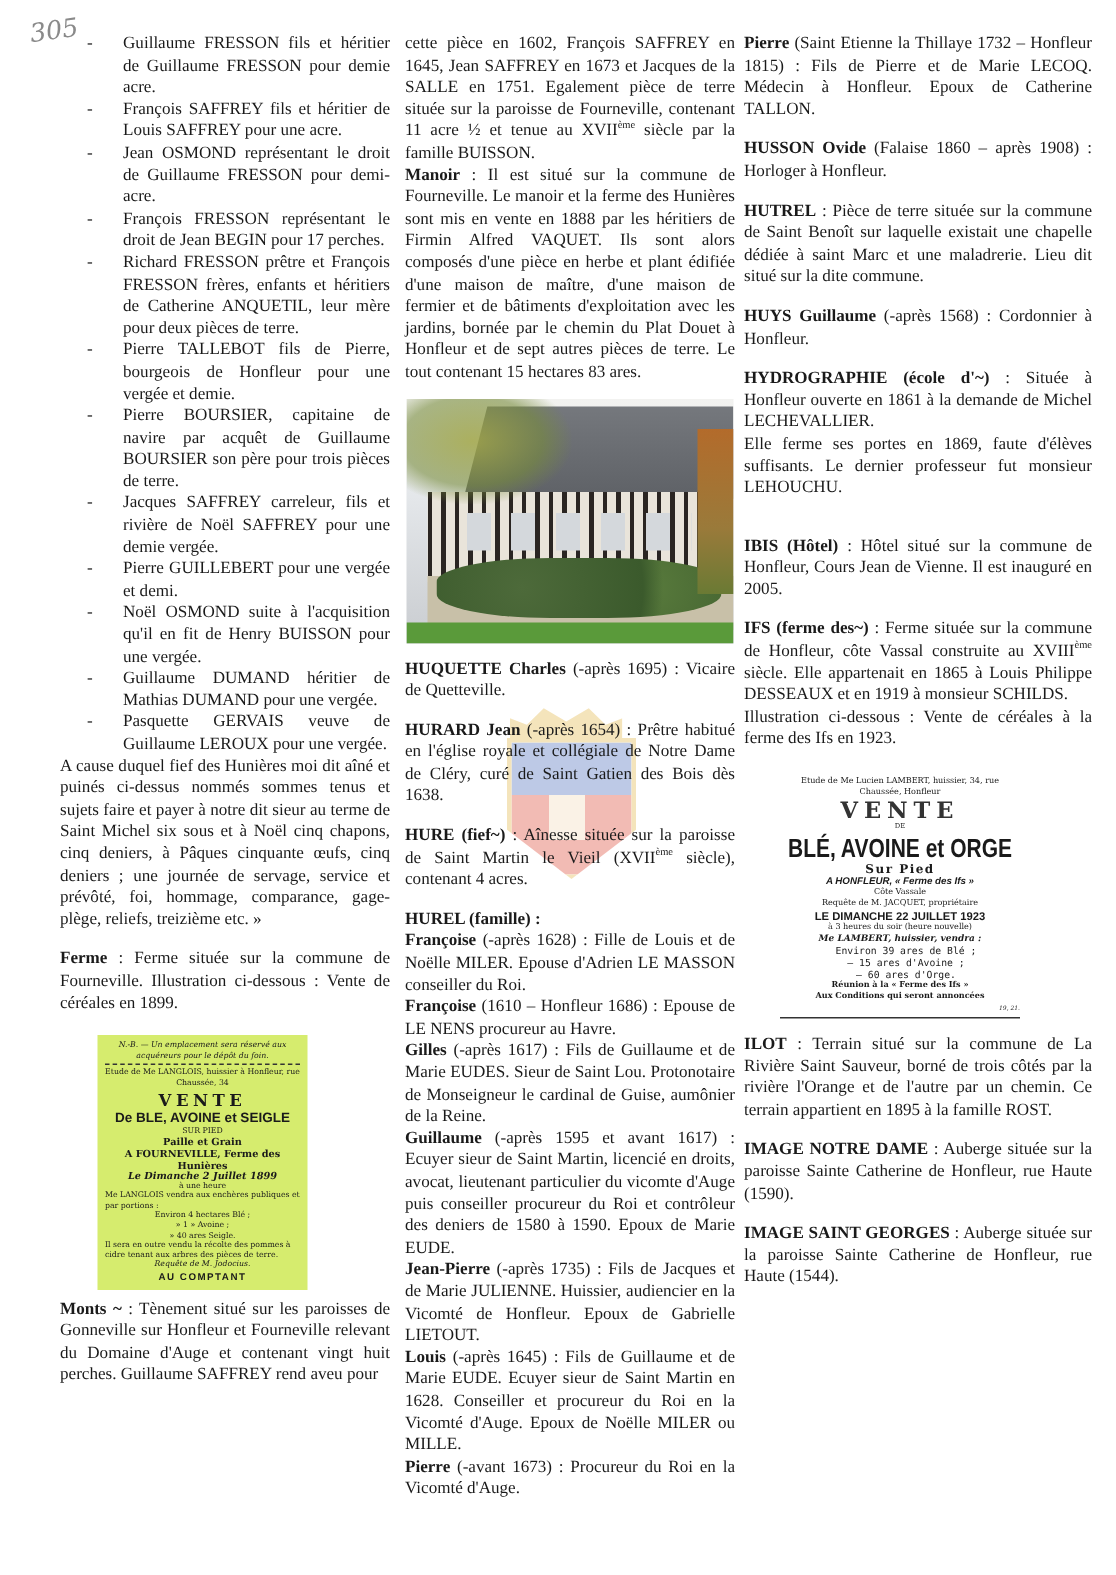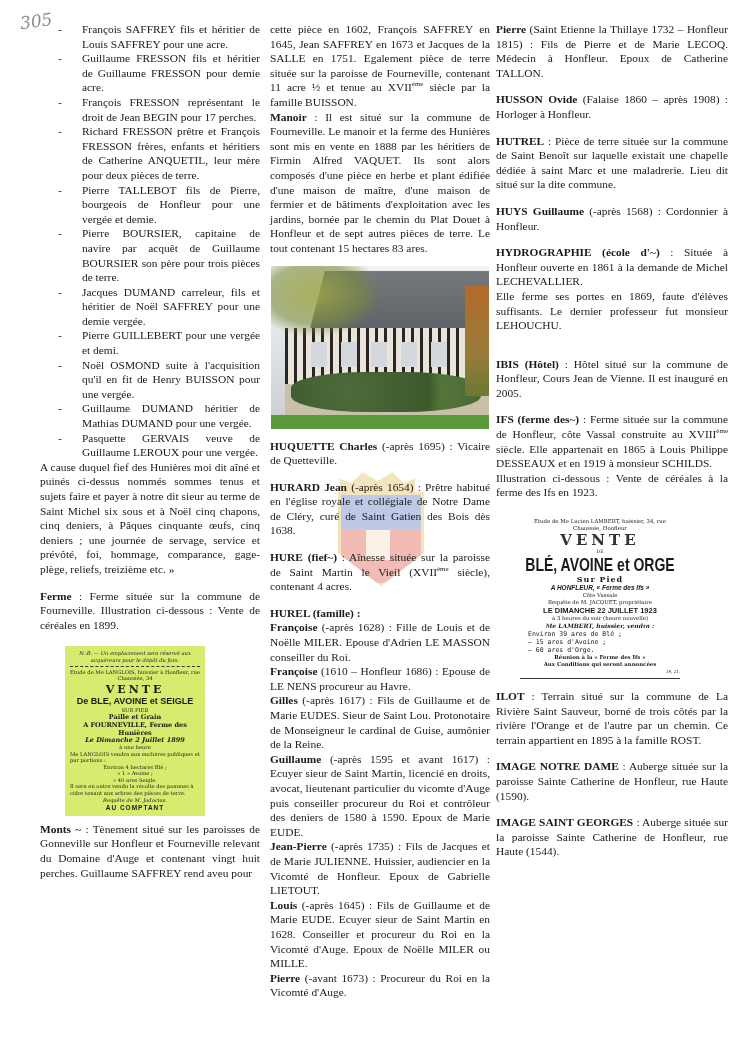--- a/index.html
+++ b/index.html
@@ -51,21 +51,21 @@
   .poster1 .comptant { font-family: "Liberation Sans", sans-serif; font-weight: bold; font-size: 6.5px; letter-spacing: 1px; margin-top: 2px; }
 
   .poster2 { width: 160px; margin: 18px 0 10px 24px; font-family: "DejaVu Serif", serif; font-size: 5.4px;
     line-height: 7px; text-align: center; color: #1a1a1a; }
   .poster2 .vente { font-size: 15px; line-height: 16px; letter-spacing: 4px; font-weight: bold; color: #333; }
   .poster2 .de { font-size: 4.5px; }
   .poster2 .big { font-family: "Liberation Sans", sans-serif; font-weight: bold; font-size: 14px; line-height: 16px; transform: scaleY(1.25); margin: 2px 0; }
   .poster2 .sp { font-weight: bold; font-size: 8px; line-height: 9px; letter-spacing: 1px; }
   .poster2 .it { font-style: italic; font-weight: bold; font-size: 6.5px; line-height: 8px; font-family: "Liberation Sans", sans-serif; }
   .poster2 .date { font-family: "Liberation Sans", sans-serif; font-weight: bold; font-size: 7.5px; line-height: 9px; }
-  .poster2 .qty { font-family: "DejaVu Sans Mono", monospace; font-size: 6.5px; line-height: 8px; text-align: left; padding-left: 8px; }
+  .poster2 .qty { font-family: "DejaVu Sans Mono", monospace; font-size: 6.5px; line-height: 8px; text-align: center; padding-left: 8px; }
   .poster2 .rule { border-top: 1px solid #333; margin-top: 3px; }
   .poster2 .sig { text-align: right; font-style: italic; font-size: 4px; }
 
   .crest { position: absolute; left: 330px; top: 470px; width: 95px; height: 115px; opacity: .45; pointer-events: none; }
   .crest .crown { position: absolute; left: 10px; top: 0; width: 75px; height: 22px; background: #e8c46a;
     clip-path: polygon(0 100%, 0 40%, 15% 60%, 30% 10%, 50% 50%, 70% 10%, 85% 60%, 100% 40%, 100% 100%); }
   .crest .shield { position: absolute; left: 8px; top: 22px; width: 80px; height: 88px;
     background: linear-gradient(#6f88c8 0 40%, #e46a5a 40% 100%);
     clip-path: polygon(0 0, 100% 0, 100% 65%, 50% 100%, 0 65%); border: 3px solid #e8c46a; }
   .crest .tower { position: absolute; left: 36px; top: 60px; width: 24px; height: 30px; background: #f6e4c8; }
@@ -76,27 +76,28 @@
 <div class="page-num">305</div>
 
 <div class="crest">
   <div class="crown"></div>
   <div class="shield"></div>
   <div class="tower"></div>
 </div>
 
 <div class="col col1">
   <ul class="dash">
+    <li>Guillaume FRESSON fils et héritier de Guillaume FRESSON pour demie acre.</li>
     <li>François SAFFREY fils et héritier de Louis SAFFREY pour une acre.</li>
-    <li>Guillaume FRESSON fils et héritier de Guillaume FRESSON pour demie acre.</li>
+    <li>Jean OSMOND représentant le droit de Guillaume FRESSON pour demi-acre.</li>
     <li>François FRESSON représentant le droit de Jean BEGIN pour 17 perches.</li>
     <li>Richard FRESSON prêtre et François FRESSON frères, enfants et héritiers de Catherine ANQUETIL, leur mère pour deux pièces de terre.</li>
     <li>Pierre TALLEBOT fils de Pierre, bourgeois de Honfleur pour une vergée et demie.</li>
     <li>Pierre BOURSIER, capitaine de navire par acquêt de Guillaume BOURSIER son père pour trois pièces de terre.</li>
-    <li>Jacques DUMAND carreleur, fils et héritier de Noël SAFFREY pour une demie vergée.</li>
+    <li>Jacques SAFFREY carreleur, fils et rivière de Noël SAFFREY pour une demie vergée.</li>
     <li>Pierre GUILLEBERT pour une vergée et demi.</li>
     <li>Noël OSMOND suite à l'acquisition qu'il en fit de Henry BUISSON pour une vergée.</li>
     <li>Guillaume DUMAND héritier de Mathias DUMAND pour une vergée.</li>
     <li>Pasquette GERVAIS veuve de Guillaume LEROUX pour une vergée.</li>
   </ul>
   <p>A cause duquel fief des Hunières moi dit aîné et puinés ci-dessus nommés sommes tenus et sujets faire et payer à notre dit sieur au terme de Saint Michel six sous et à Noël cinq chapons, cinq deniers, à Pâques cinquante œufs, cinq deniers ;  une journée de servage, service et prévôté, foi, hommage, comparance, gage-plège, reliefs, treizième etc. »</p>
   <div class="gap"></div>
   <p><span class="b">Ferme</span><span> : Ferme située sur la commune de Fourneville. Illustration ci-dessous : Vente de céréales en 1899.</span></p>
 
   <div class="poster1">

